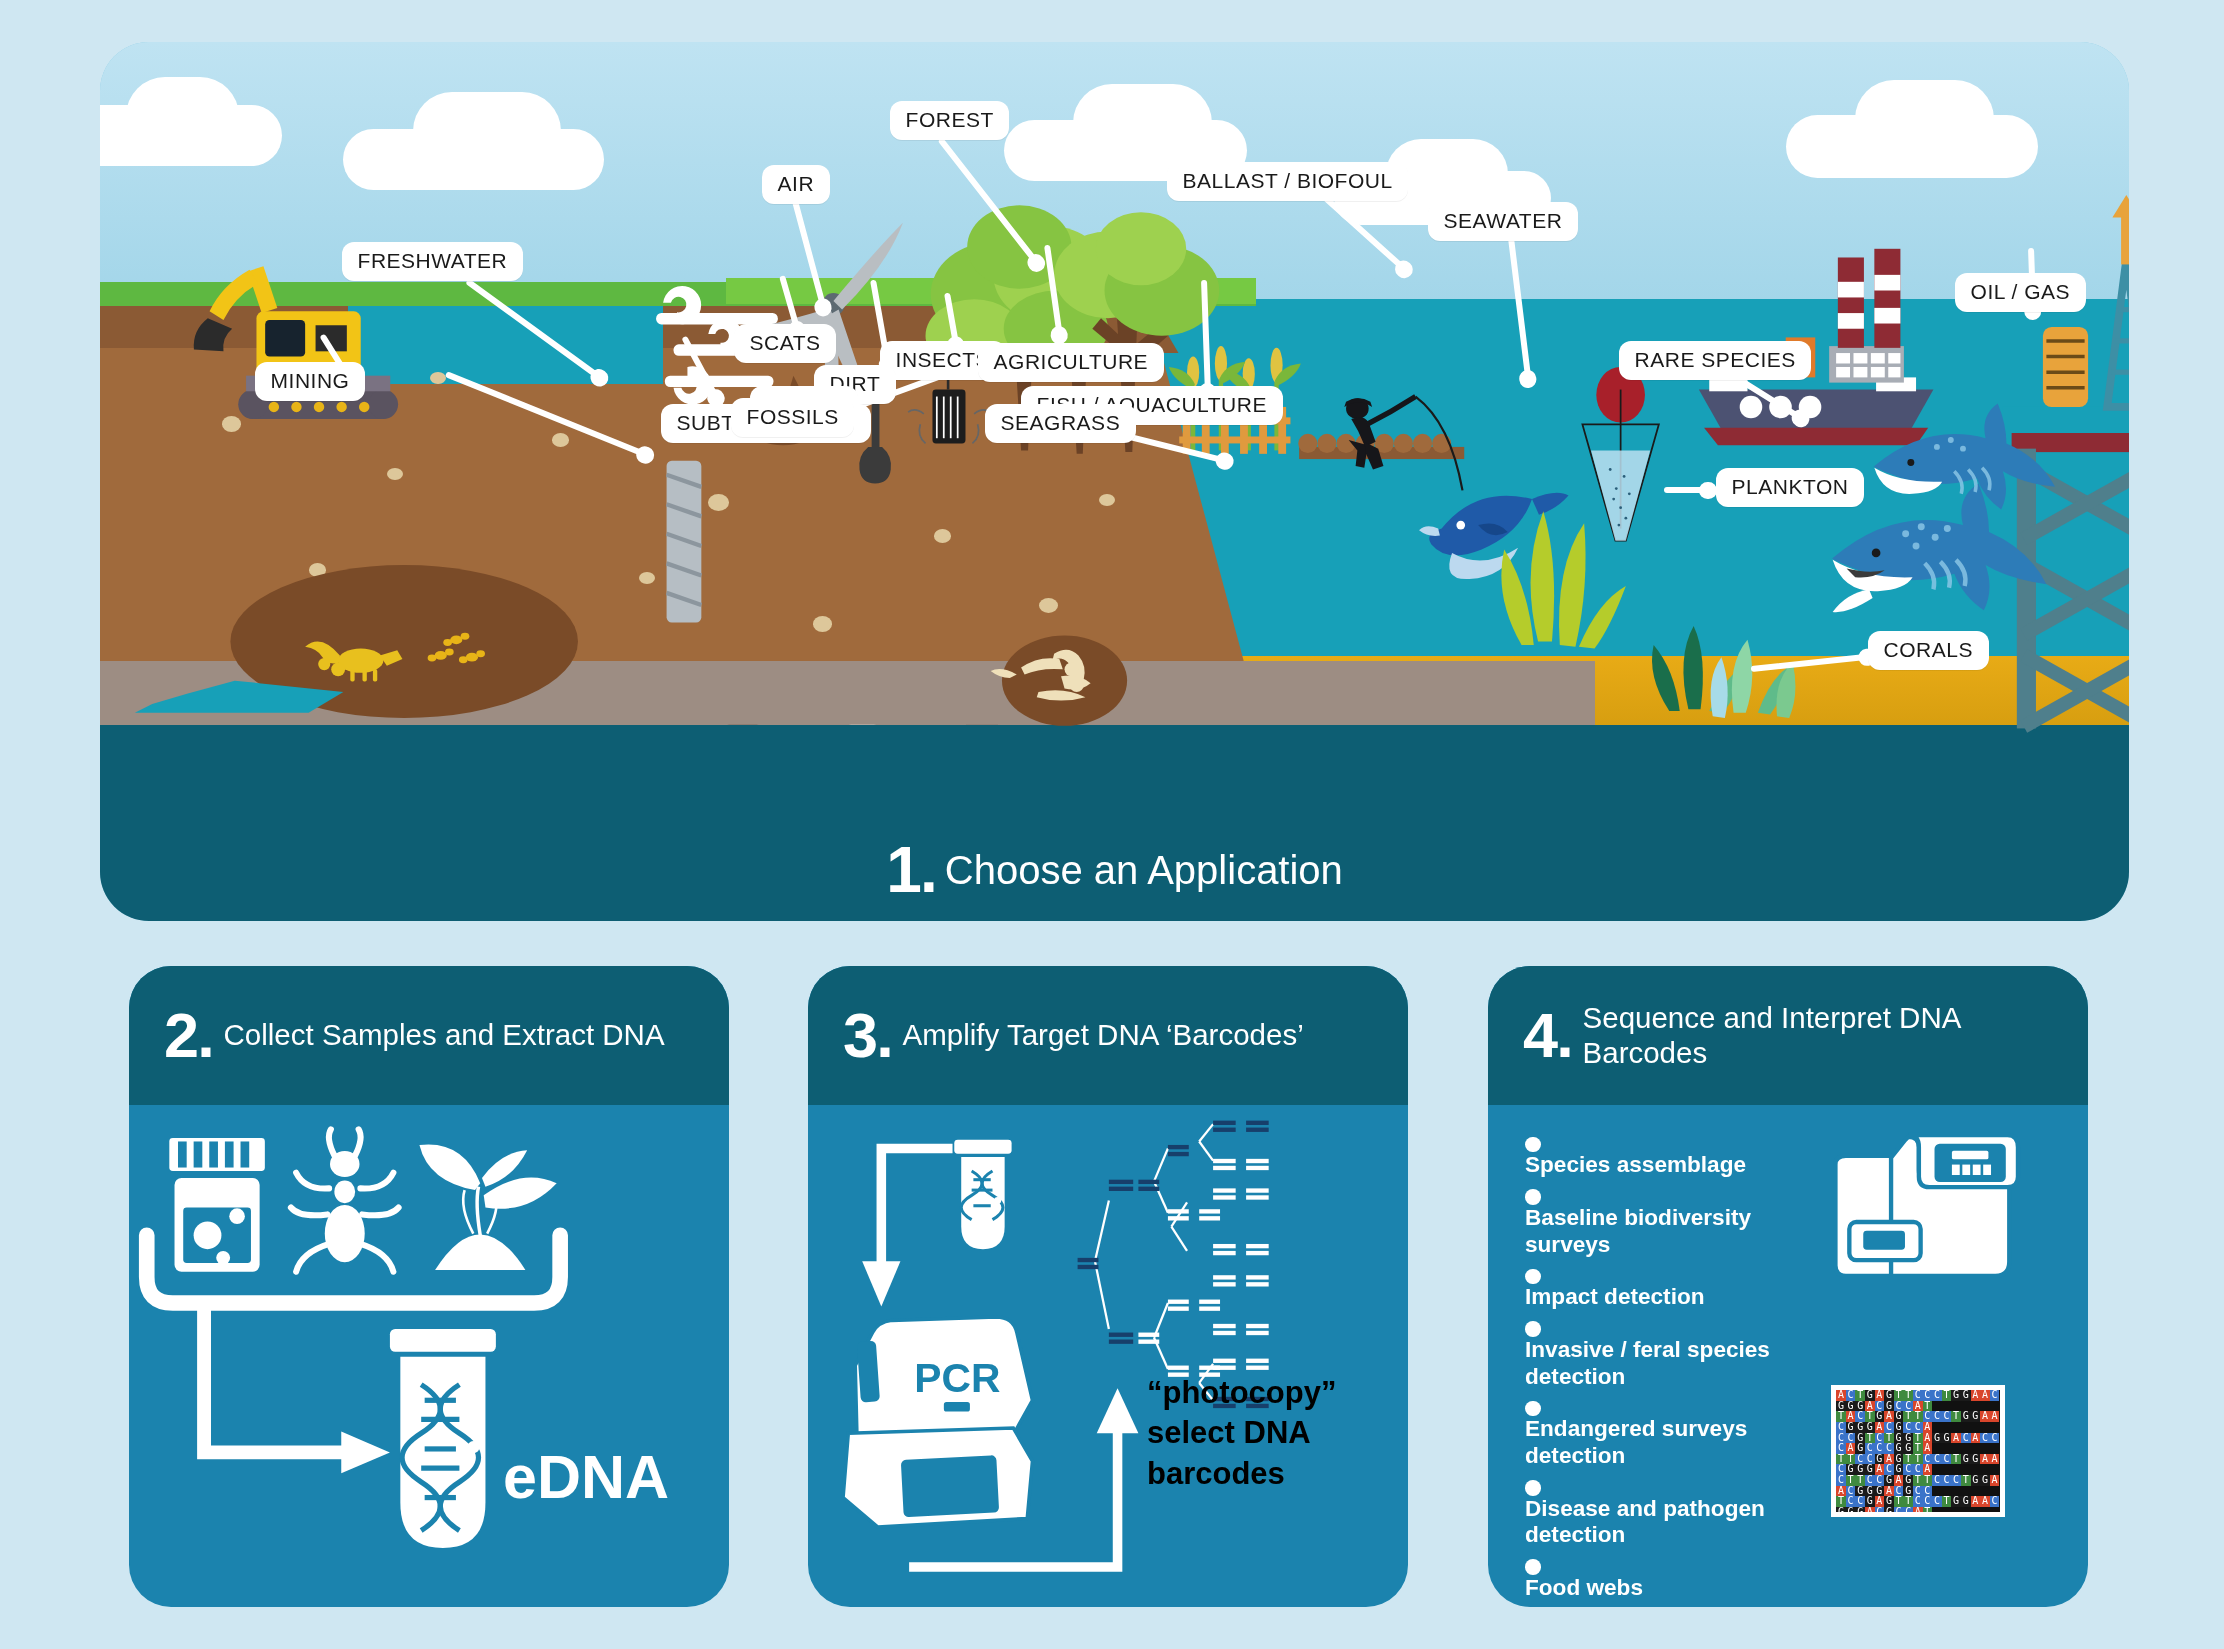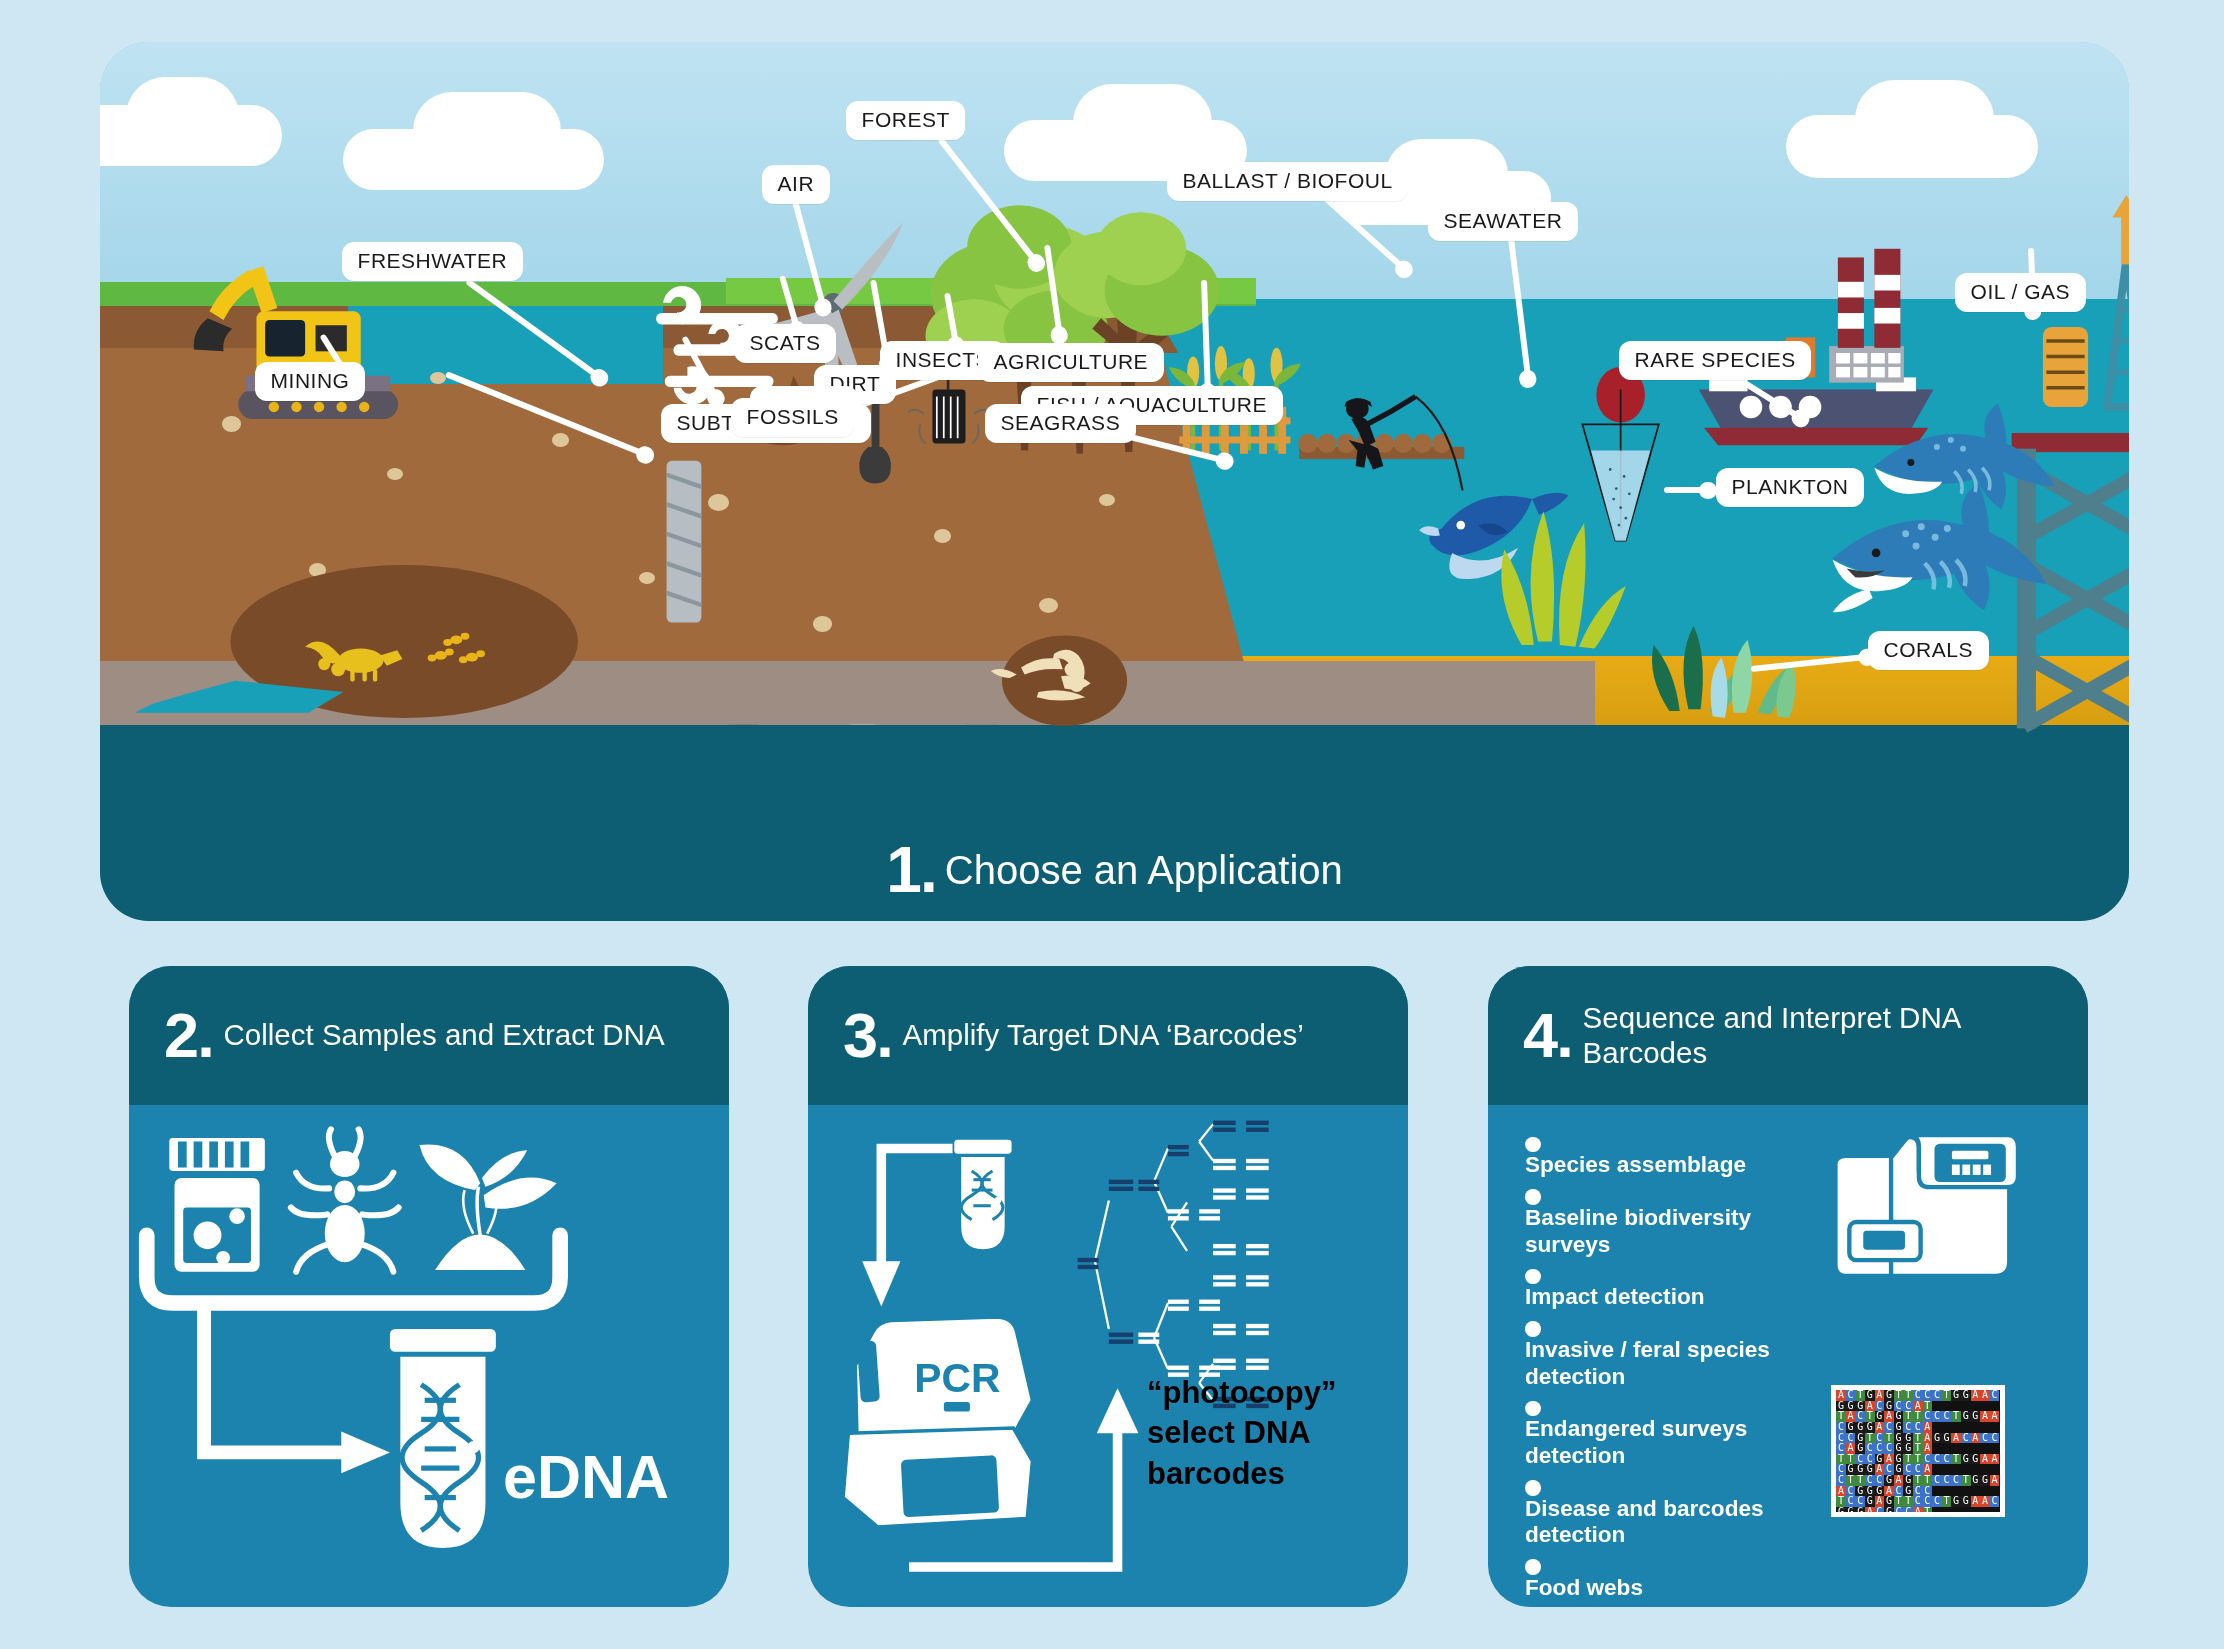--- a/index.html
+++ b/index.html
@@ -489,21 +489,21 @@
       <div class="leader" style="left:222px;top:290px;width:54px;transform:rotate(58deg);"></div>
       <div class="lbl" style="left:155px;top:320px;">MINING</div>
 
       <div class="leader" style="left:367px;top:236px;width:165px;transform:rotate(36deg);"></div>
       <div class="lbl" style="left:242px;top:200px;">FRESHWATER</div>
 
       <div class="leader" style="left:695px;top:156px;width:111px;transform:rotate(75deg);"></div>
       <div class="lbl" style="left:662px;top:123px;">AIR</div>
 
       <div class="leader" style="left:840px;top:94px;width:158px;transform:rotate(52deg);"></div>
-      <div class="lbl" style="left:746px;top:59px;">FOREST</div>
+      <div class="lbl" style="left:790px;top:59px;">FOREST</div>
 
       <div class="leader" style="left:682px;top:231px;width:57px;transform:rotate(74deg);"></div>
       <div class="lbl" style="left:634px;top:282px;">SCATS</div>
 
       <div class="leader" style="left:847px;top:248px;width:54px;transform:rotate(80deg);"></div>
       <div class="lbl" style="left:780px;top:299px;">INSECTS</div>
 
       <div class="leader" style="left:773px;top:235px;width:87px;transform:rotate(80deg);"></div>
       <div class="lbl" style="left:714px;top:323px;">DIRT</div>
 
@@ -768,21 +768,21 @@
           <div class="bul">
             <div class="dot"></div>
             <span>Invasive / feral species detection</span>
           </div>
           <div class="bul">
             <div class="dot"></div>
             <span>Endangered surveys detection</span>
           </div>
           <div class="bul">
             <div class="dot"></div>
-            <span>Disease and barcodes detection</span>
+            <span>Disease and pathogen detection</span>
           </div>
           <div class="bul">
             <div class="dot"></div>
             <span>Food  webs</span>
           </div>
         </div>
 
       <svg width="226" height="174" style="position:absolute;left:337px;top:22.6px;" viewBox="0 0 260 200">
         <path d="M12 42 L12 158 Q12 170 24 170 L102 170 L102 42 Q102 32 90 32 L24 32 Q12 32 12 42 Z" fill="#fff" stroke="#1b83ae" stroke-width="5"></path>
         <path d="M92 14 L76 34 L76 170 L196 170 Q212 170 212 154 L212 62 L120 62 Q108 62 108 48 L108 22 Q108 10 96 10 Z" fill="#fff" stroke="#1b83ae" stroke-width="5"></path>

